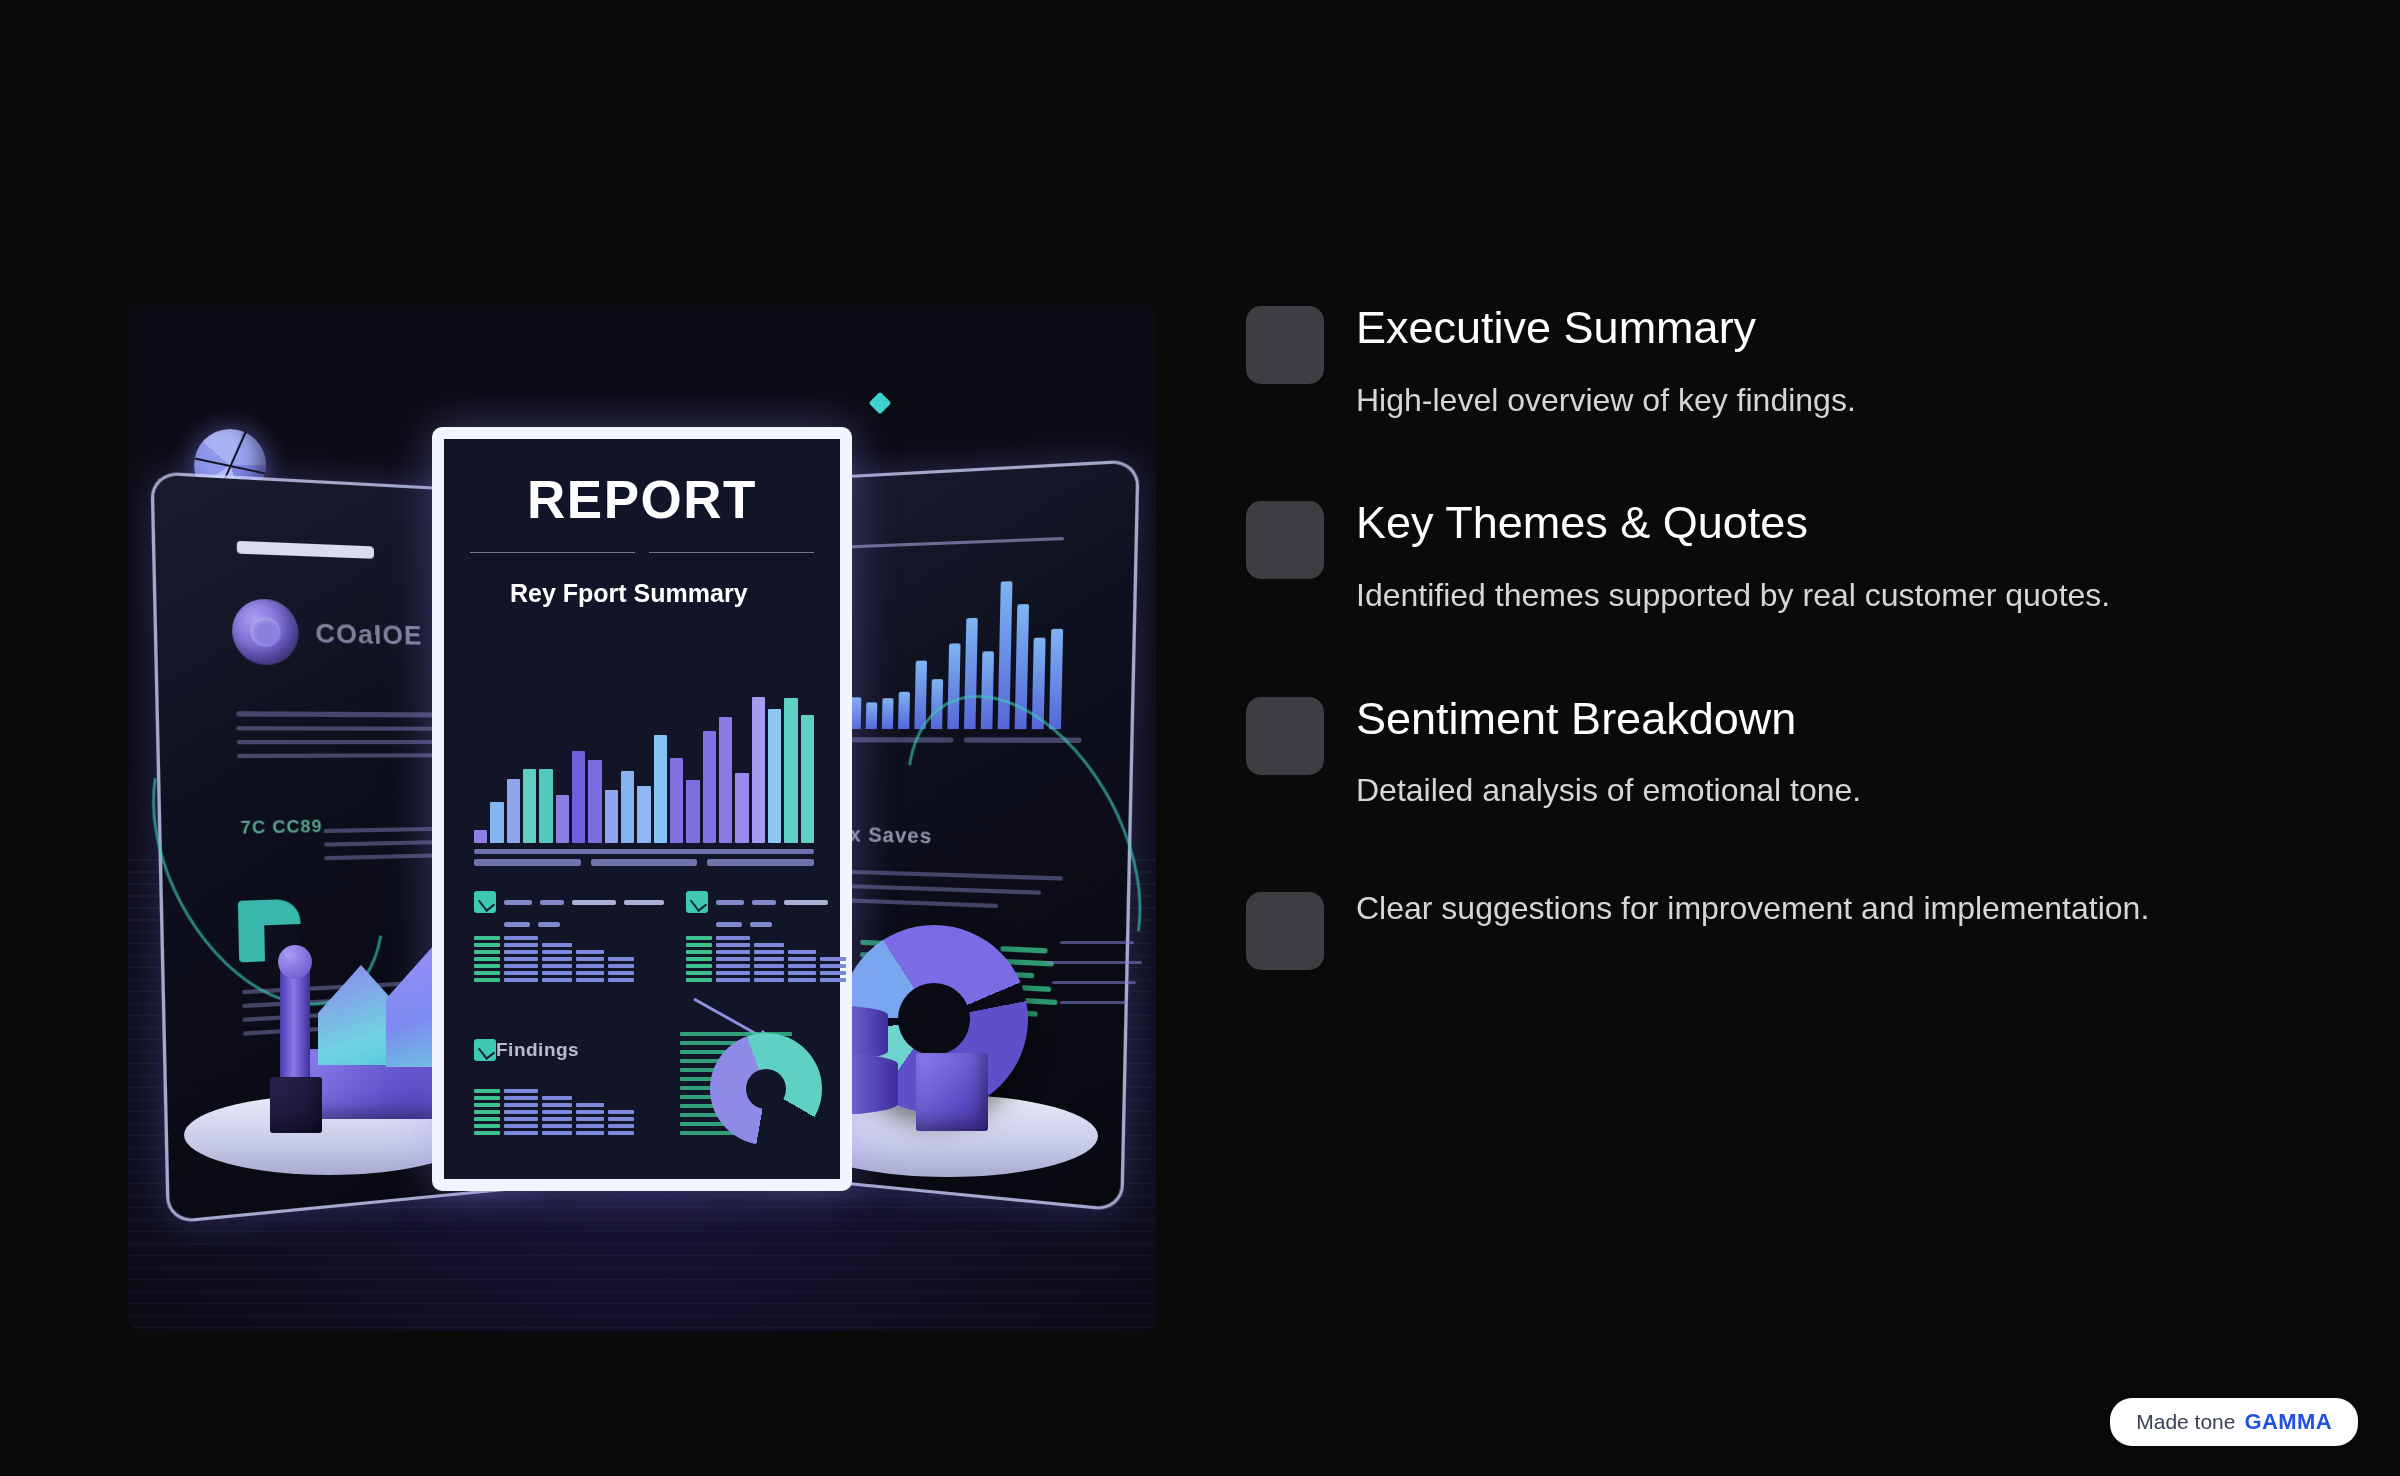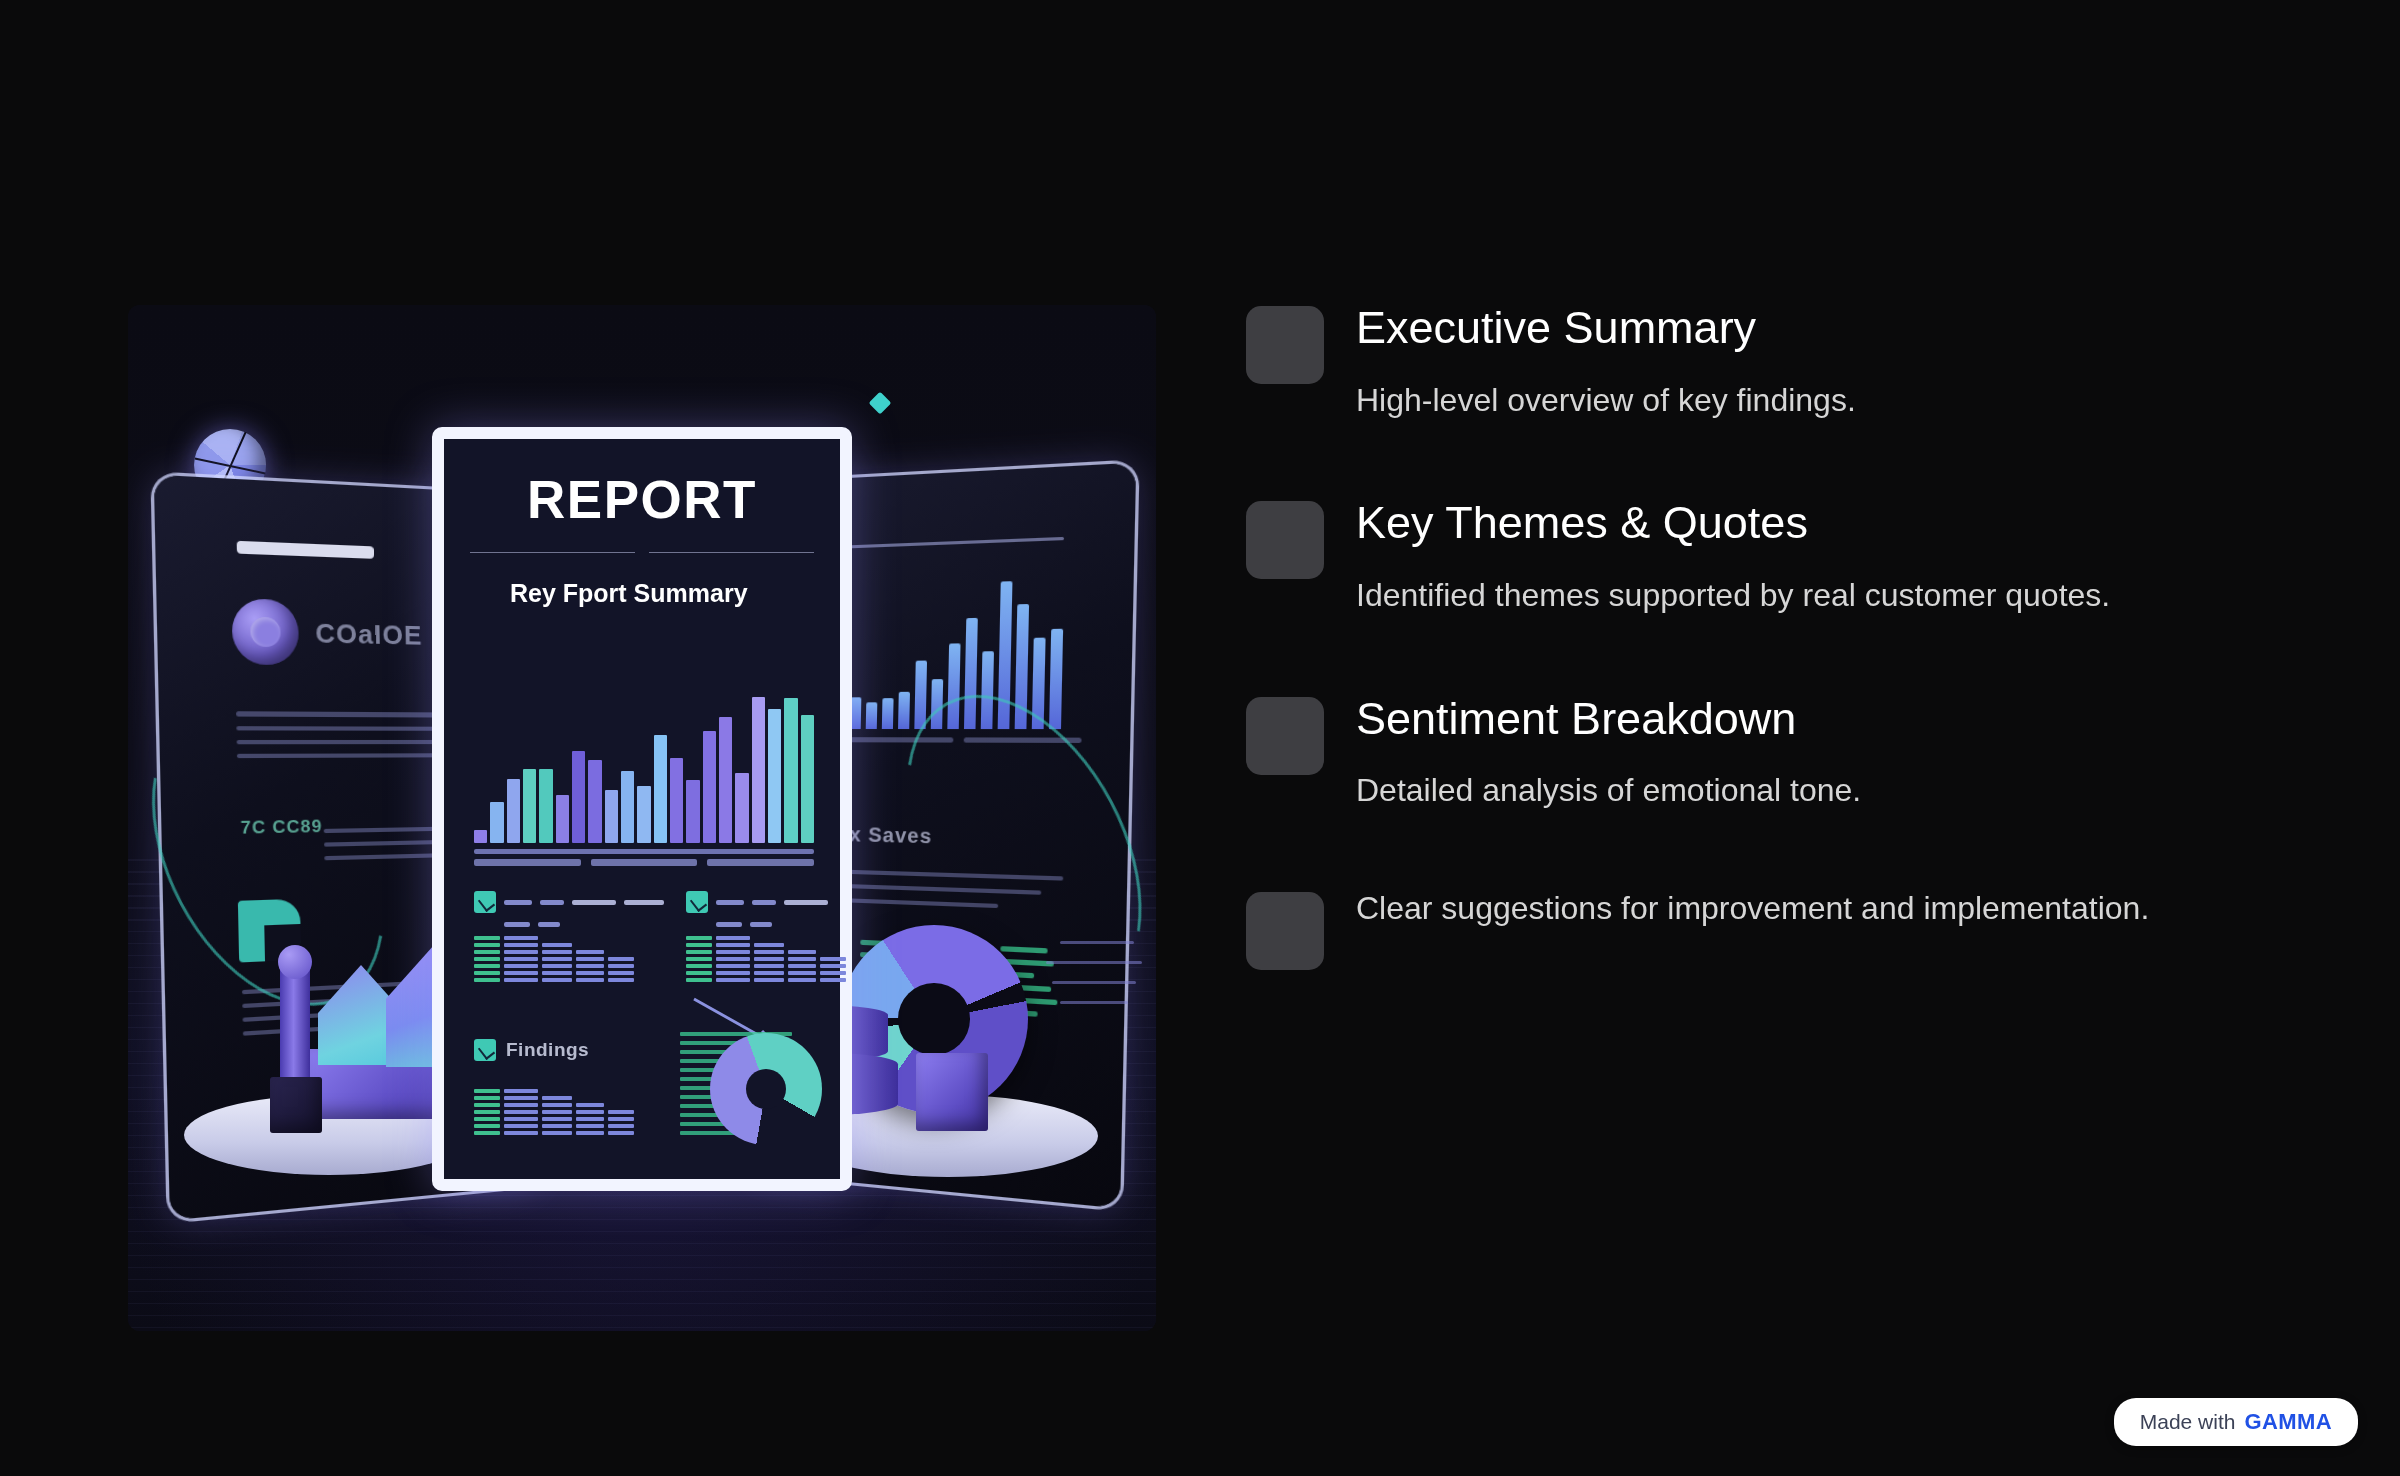--- a/index.html
+++ b/index.html
@@ -126,21 +126,21 @@
   .rc-chip{ width:22px; height:22px; border-radius:3px; background:#3fc9b4; display:inline-block;
             vertical-align:middle; position:relative; }
   .rc-chip:after{ content:""; position:absolute; left:7px; top:5px; width:9px; height:12px;
     border-left:2px solid #12283a; border-bottom:2px solid #12283a; transform:rotate(-38deg); }
   .rc-chiprow{ display:flex; align-items:center; gap:8px; margin-bottom:9px; }
   .rc-chiprow b{ display:block; height:5px; border-radius:2px; background:rgba(150,158,232,.85); }
   .minigrid{ display:flex; gap:4px; align-items:flex-end; }
   .minigrid u{ display:flex; flex-direction:column; gap:3px; text-decoration:none; }
   .minigrid u s{ display:block; height:4px; border-radius:1px; text-decoration:none; }
 
-  .rc-find{ position:absolute; left:30px; top:600px; display:flex; gap:10px; }
+  .rc-find{ position:absolute; left:30px; top:600px; display:flex; }
   .rc-find em{ font-style:normal; color:rgba(230,234,255,.78); font-size:19px; font-weight:600;
                letter-spacing:.5px; filter:blur(.3px); }
   .rc-arrow{ position:absolute; left:246px; top:556px; width:96px; height:56px; }
   .rc-donut{ position:absolute; right:18px; bottom:34px; width:112px; height:112px; border-radius:50%;
     background:conic-gradient(from 190deg,#8e8ae8 0deg 150deg,#5fd0c4 150deg 290deg,#121428 290deg 360deg);
   }
   .rc-donut:after{ content:""; position:absolute; left:50%; top:50%; width:40px; height:40px;
     margin:-20px 0 0 -20px; border-radius:50%; background:#121428; }
   .rc-lines{ position:absolute; left:236px; bottom:44px; width:112px; display:flex;
     flex-direction:column; gap:5px; }
@@ -544,17 +544,17 @@
       <div class="f-title">Sentiment Breakdown</div>
       <div class="f-desc">Detailed analysis of emotional tone.</div>
     </div>
     <div class="feature">
       <div class="f-box"></div>
       <div class="f-desc">Clear suggestions for improvement and implementation.</div>
     </div>
   </div>
 
   <div class="gamma">
-    <span class="m">Made with</span>
+    <span class="m">Made tone</span>
     <span class="g">GAMMA</span>
   </div>
 
 </div>
 
 </body></html>

